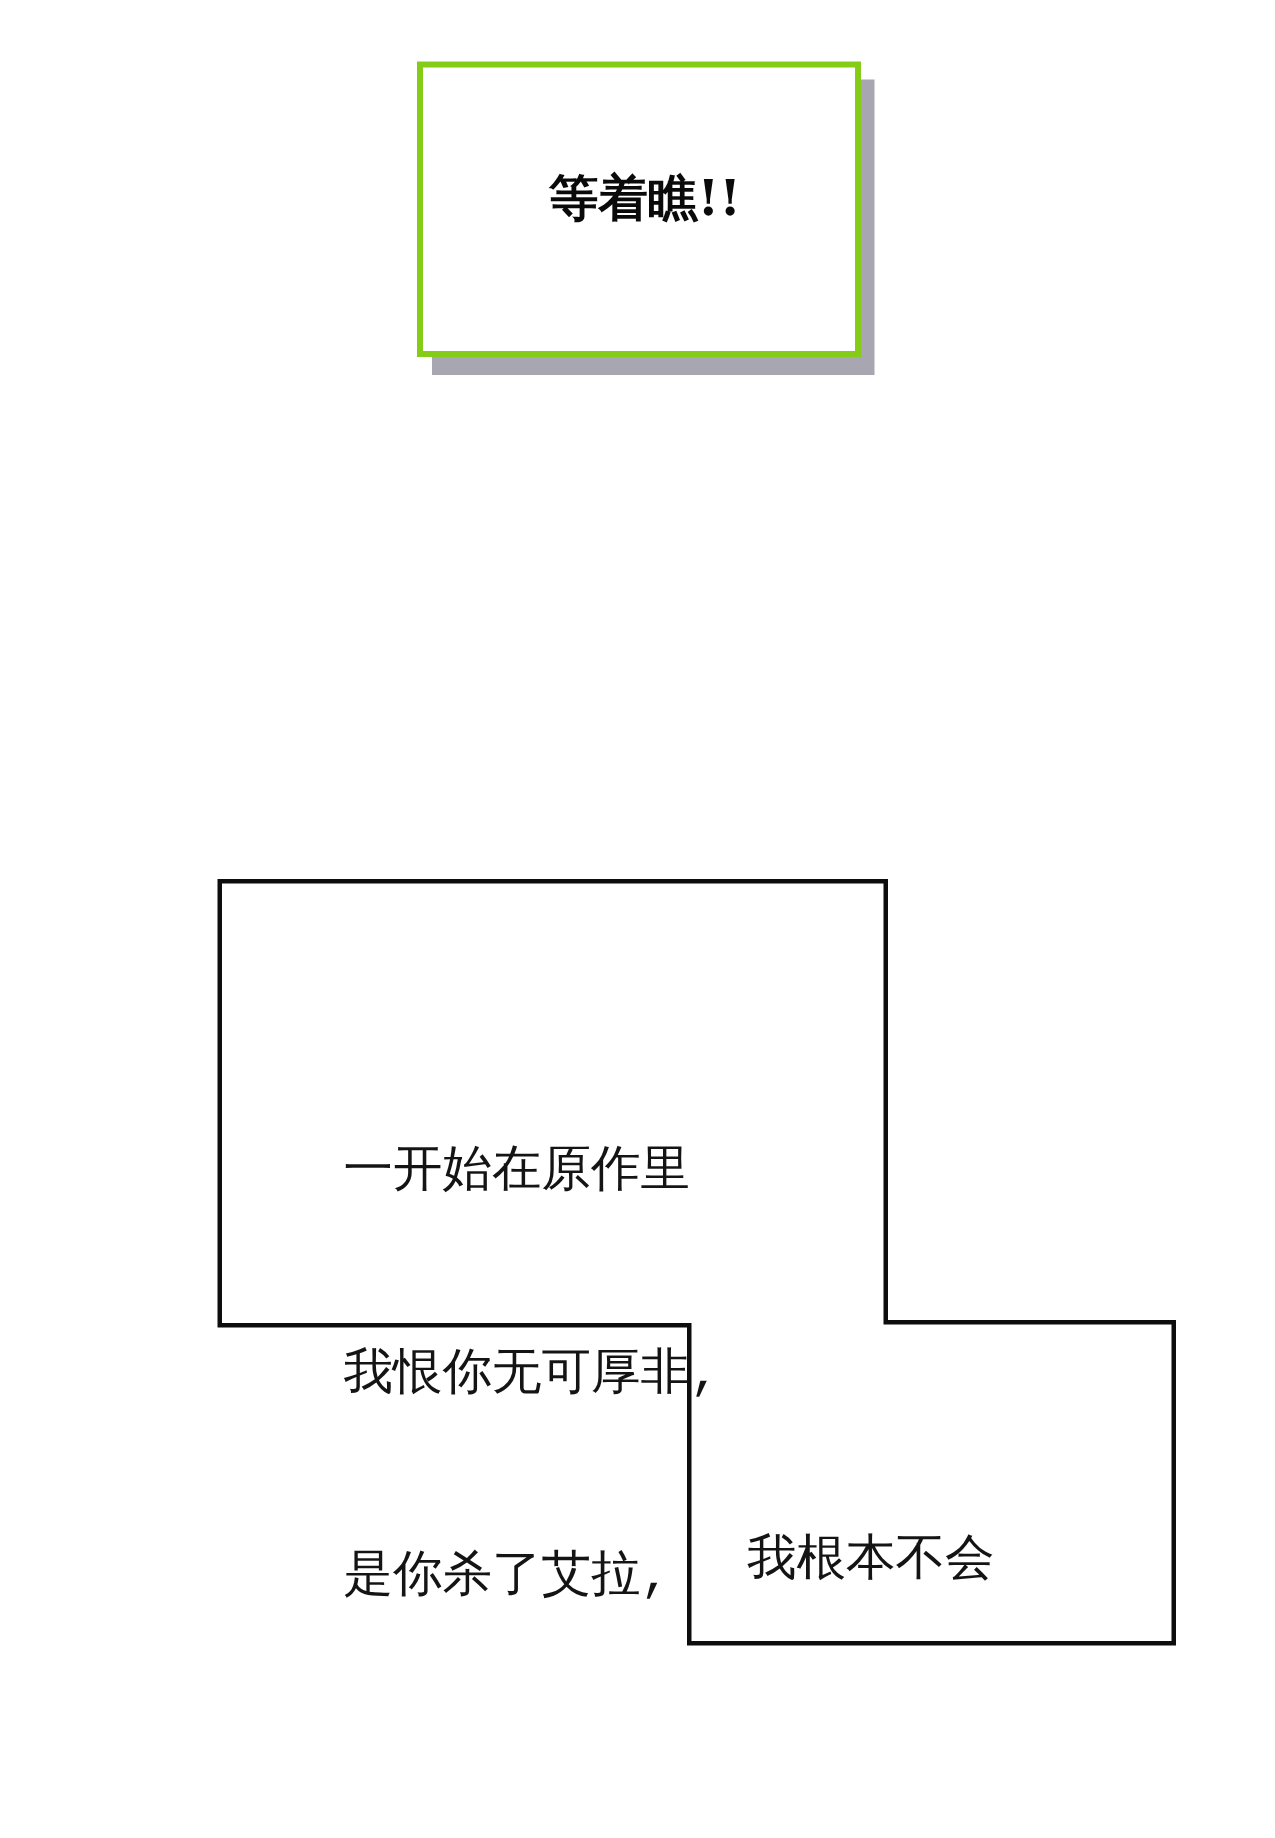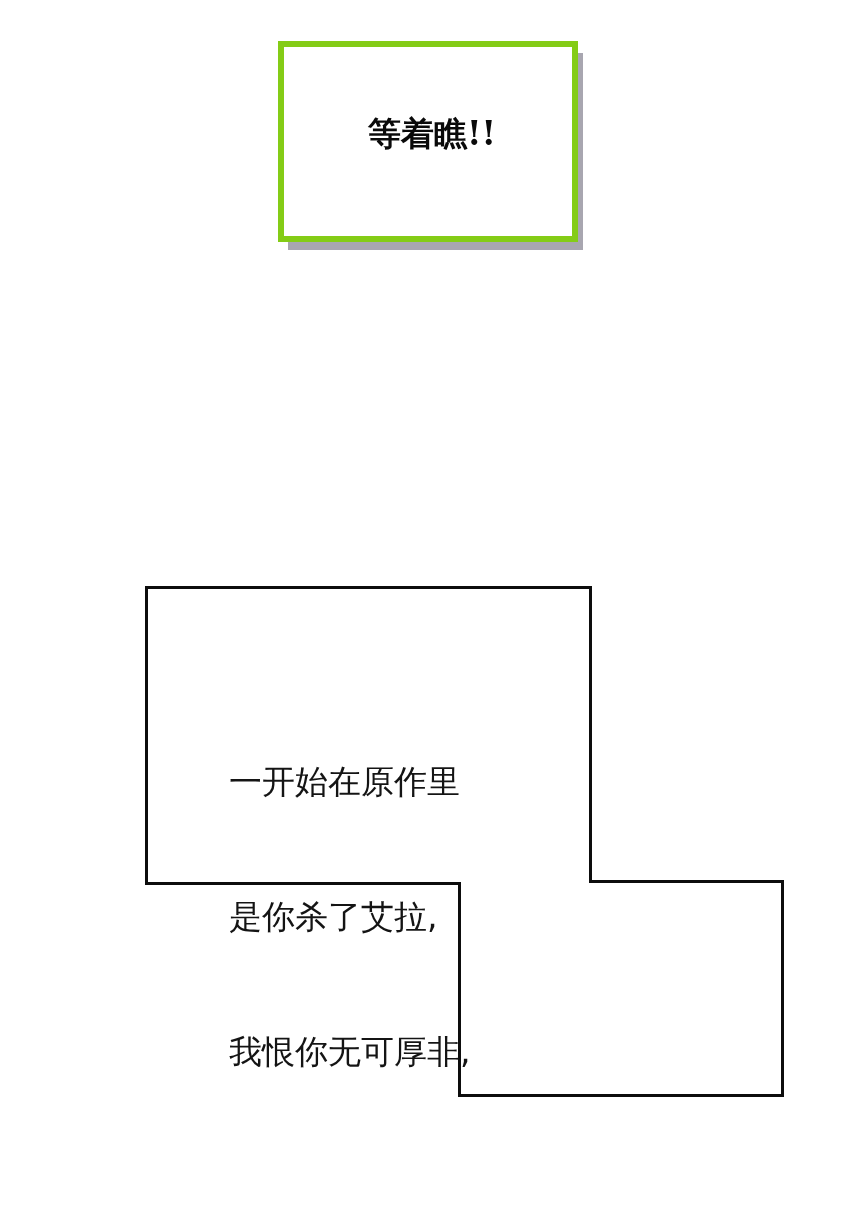--- a/index.html
+++ b/index.html
@@ -8,50 +8,51 @@
       position: relative; overflow: hidden;
       font-family: "DejaVu Sans", "Liberation Sans", sans-serif;
       color: #111111;
     }
     .shadow-box {
       position: absolute; left: 288px; top: 53px; width: 295px; height: 197px;
       background: #a8a6b0;
     }
     .caption-box {
       position: absolute; left: 278px; top: 41px; width: 288px; height: 189px;
-      background: #ffffff; border: 6px solid #84cc16;
+      background: #ffffff; border: 4px solid #84cc16;
       display: flex; align-items: center; justify-content: center;
     }
     .caption-text {
       font-family: "DejaVu Serif", "Liberation Serif", serif;
       font-weight: bold; font-size: 33px; letter-spacing: 0px;
       margin-top: -14px; margin-left: 8px; color: #0a0a0a;
     }
     svg.panel-outline { position: absolute; left: 0; top: 0; }
     .narration {
       position: absolute; font-size: 33px; line-height: 45px;
       color: #141414; white-space: pre;
     }
-    .narration-1 { left: 229px; top: 669px; }
+    .narration-1 { left: 229px; top: 669px; font-family: Liberation Mono, monospace; }
     .narration-2 { left: 498px; top: 925px; }
     .line { display: block; }
   </style>
 </head>
 <body>
 
 <div class="shadow-box"></div>
 <div class="caption-box">
   <span class="caption-text">等着瞧!!</span>
 </div>
 
 <svg class="panel-outline" width="850" height="1225">
   <polygon points="146.5,587.5 590.5,587.5 590.5,881.5 782.5,881.5 782.5,1095.5 459.5,1095.5 459.5,883.5 146.5,883.5" fill="#ffffff" stroke="#0d0d0d" stroke-width="3"></polygon>
 </svg>
 
 <div class="narration narration-1">
   <span class="line">一开始在原作里</span>
+  <span class="line">我恨你无可厚非,</span>
   <span class="line">是你杀了艾拉,</span>
-  <span class="line">我恨你无可厚非,</span>
 </div>
 
 <div class="narration narration-2">
+  <span class="line">我根本不会</span>
   
 </div>
 
 </body></html>

